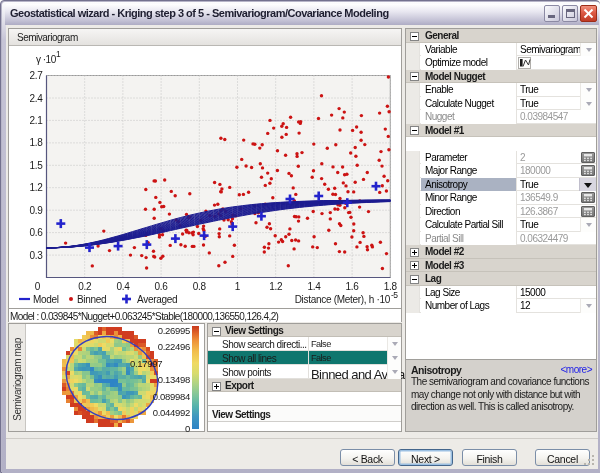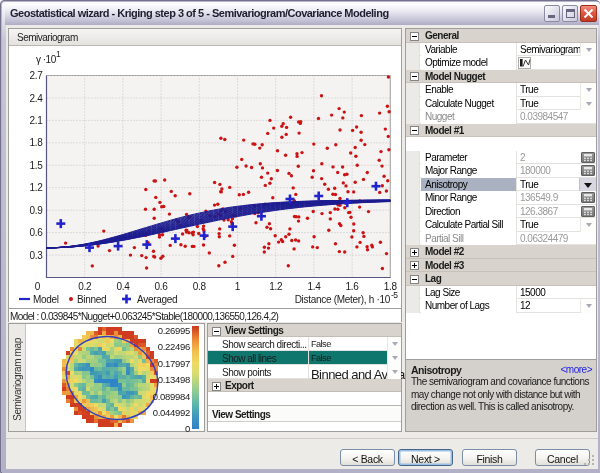--- a/index.html
+++ b/index.html
@@ -903,21 +903,21 @@
             <rect x="76" y="99" width="4" height="4" fill="#d03c20"></rect>
             <rect x="80" y="99" width="4" height="4" fill="#d03e20"></rect>
             <rect x="84" y="99" width="4" height="4" fill="#d03c20"></rect>
             <rect x="88" y="99" width="4" height="4" fill="#efaf44"></rect>
             <rect x="92" y="99" width="4" height="4" fill="#d03c20"></rect>
             <ellipse cx="86" cy="54" rx="47" ry="40" transform="rotate(26 86 54)" fill="none" stroke="#3440c0" stroke-width="1.4"></ellipse>
           </svg>
  <div style="position:absolute;right:5px;top:2px;width:7px;height:103px;background:linear-gradient(#c8391e 0%,#e06428 7%,#ee9038 14%,#f2bc4c 24%,#f0da62 36%,#d8dc6e 46%,#aad286 57%,#7cc49c 68%,#54b2ac 78%,#3f96c0 88%,#2e84c6 100%)"></div>
  <div style="position:absolute;right:14px;top:1px;width:60px;text-align:right;font-size:9.5px;letter-spacing:-0.3px">0.26995</div>
           <div style="position:absolute;right:14px;top:17px;width:60px;text-align:right;font-size:9.5px;letter-spacing:-0.3px">0.22496</div>
-          <div style="position:absolute;right:14px;top:34px;width:60px;text-align:right;font-size:9.5px;letter-spacing:-0.3px">0.17997</div>
+          <div style="position:absolute;right:14px;top:34px;width:60px;text-align:left;font-size:9.5px;letter-spacing:-0.3px">0.17997</div>
           <div style="position:absolute;right:14px;top:50px;width:60px;text-align:right;font-size:9.5px;letter-spacing:-0.3px">0.13498</div>
           <div style="position:absolute;right:14px;top:67px;width:60px;text-align:right;font-size:9.5px;letter-spacing:-0.3px">0.089984</div>
           <div style="position:absolute;right:14px;top:83px;width:60px;text-align:right;font-size:9.5px;letter-spacing:-0.3px">0.044992</div>
           <div style="position:absolute;right:14px;top:99px;width:60px;text-align:right;font-size:9.5px;letter-spacing:-0.3px">0</div>
 </div>
 
 <div class="panel" style="left:201px;top:298px;width:195px;height:109px;background:#fff">
  <div style="position:absolute;left:0;top:0;width:193px;height:13px;background:#d8d4cd;border-bottom:1px solid #c2beb6;font-weight:bold">
   <svg width="9" height="9" style="position:absolute;left:4px;top:2.5px">
               <rect x="0.5" y="0.5" width="8" height="8" fill="#fff" stroke="#848484"></rect>

